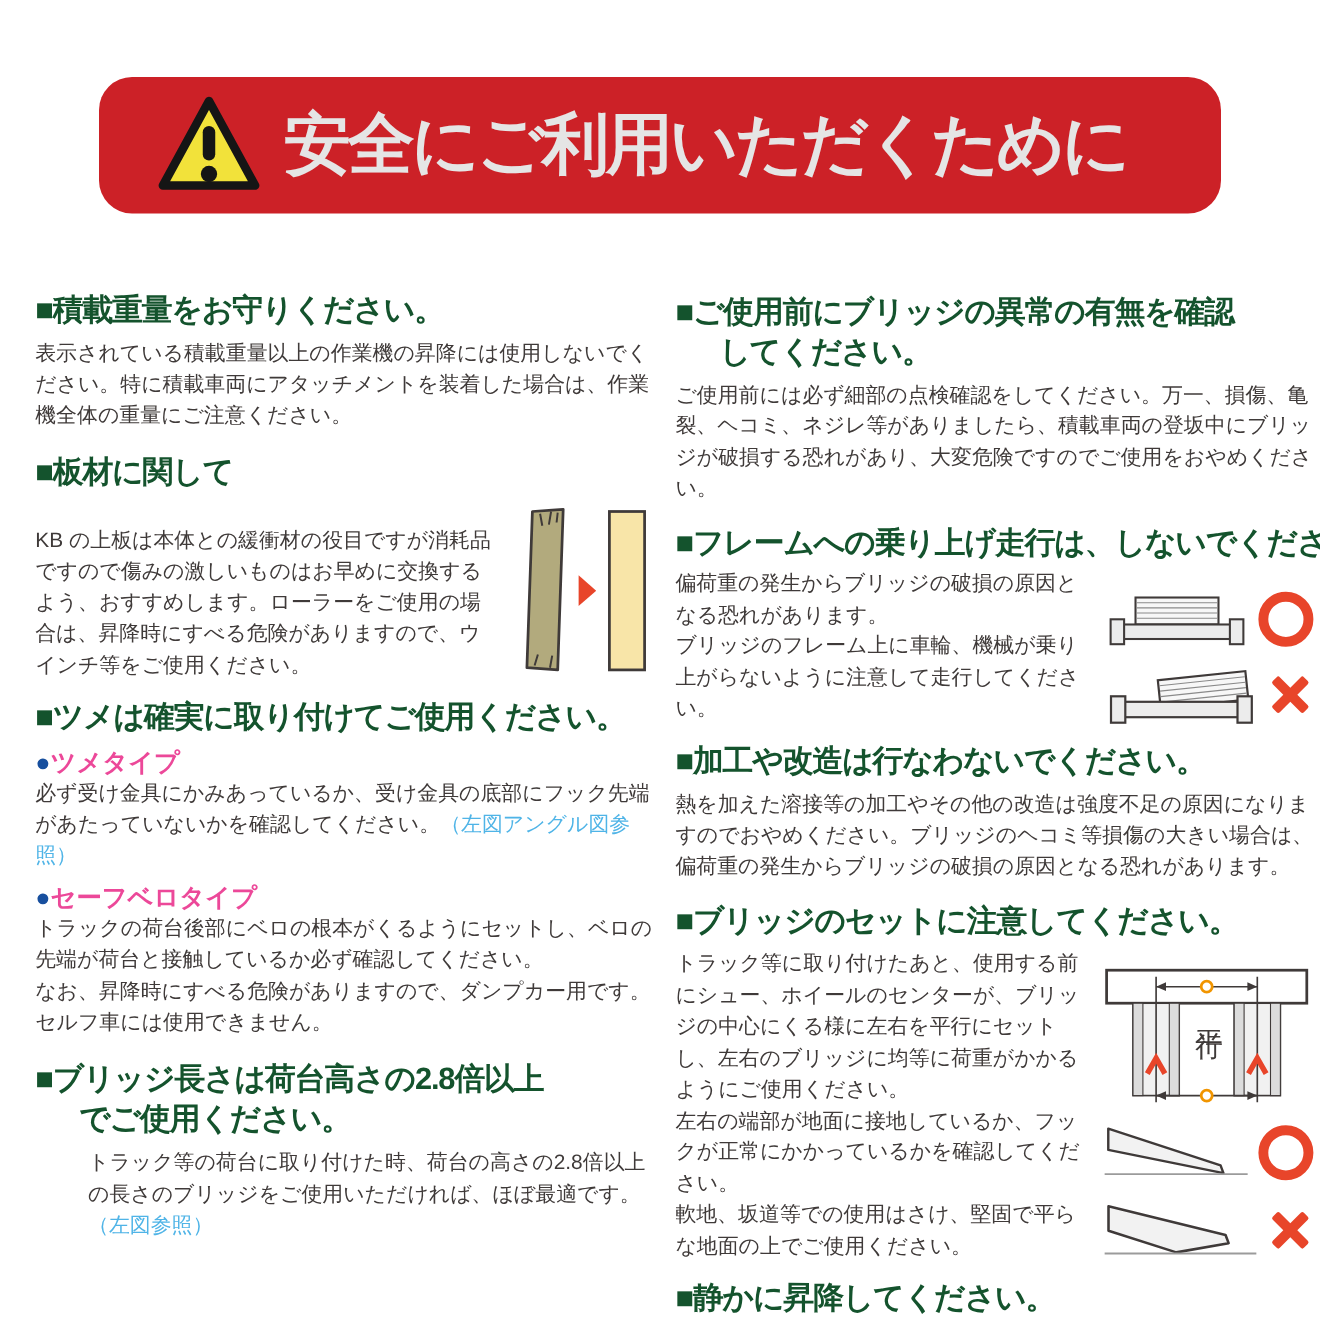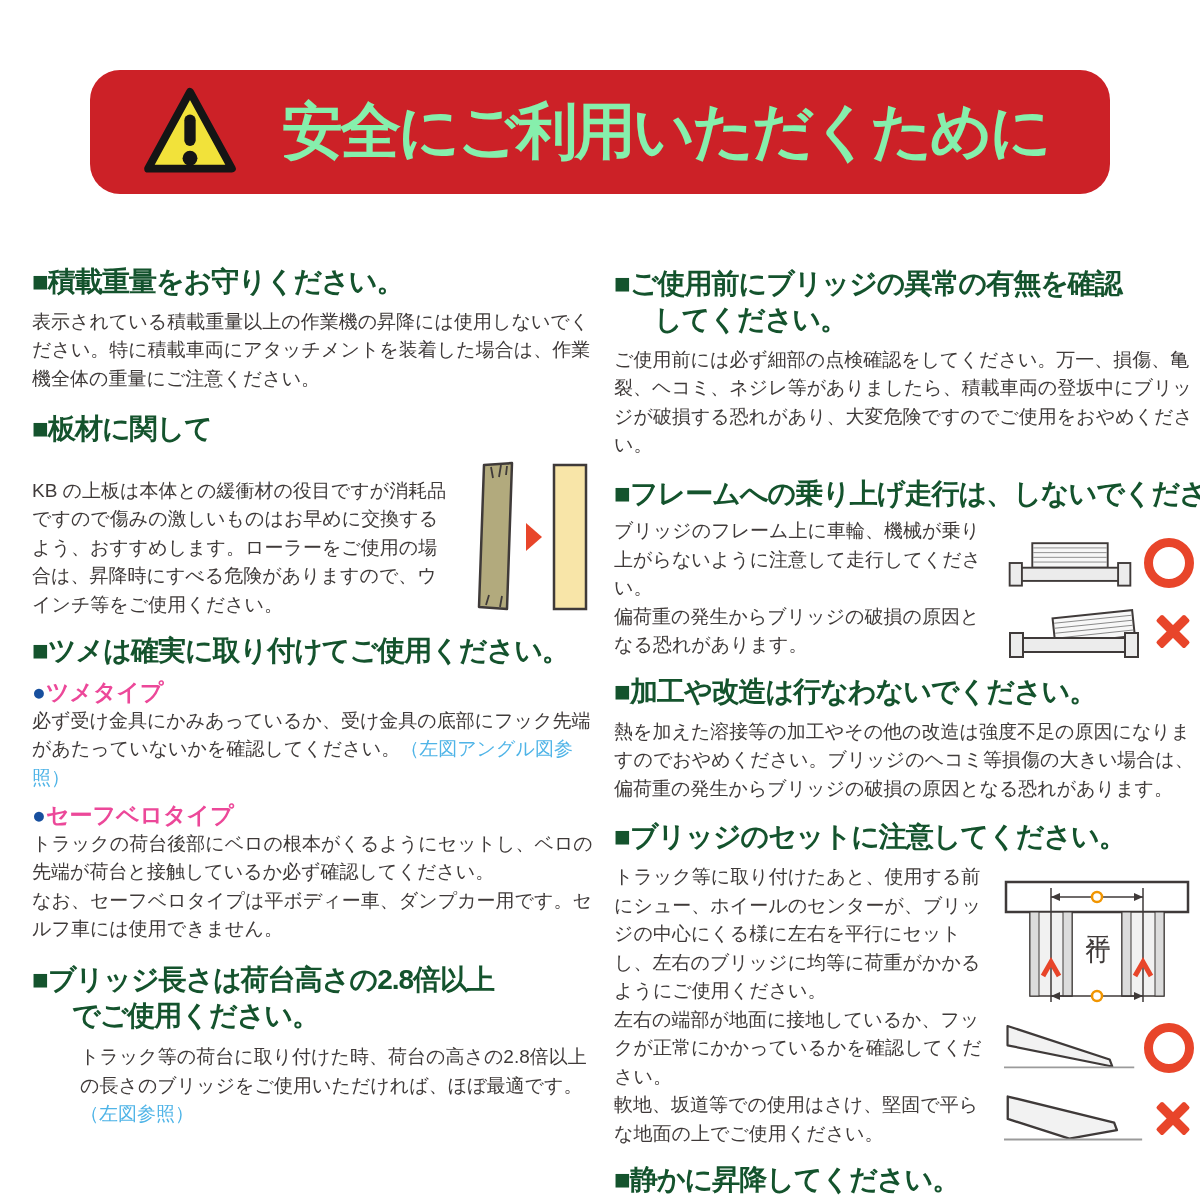--- a/index.html
+++ b/index.html
@@ -3,22 +3,22 @@
 <meta charset="utf-8">
 <style>
   html,body{margin:0;padding:0;background:#ffffff;}
   .page{position:relative;width:1200px;height:1200px;background:#ffffff;overflow:hidden;
         font-family:"Liberation Sans","DejaVu Sans",sans-serif;color:#3f3a39;}
 
   
   .banner{position:absolute;left:90px;top:70px;width:1020px;height:124px;background:#cc2127;
           border-radius:30px;display:flex;align-items:center;}
   .banner svg{margin-left:52px;flex:0 0 auto;}
-  .banner-title{color:#86efac;font-size:61px;font-weight:900;letter-spacing:-3px;
-                margin-left:44px;white-space:nowrap;}
+  .banner-title{color:#e5e5e5;font-size:61px;font-weight:900;letter-spacing:-3px;
+                margin-left:20px;white-space:nowrap;}
 
   
   .col{position:absolute;top:258px;}
   .col-left{left:32px;width:566px;}
   .col-right{left:614px;width:580px;}
 
   .hd{margin:0;color:#14532d;font-size:28px;font-weight:800;line-height:1.28;
       letter-spacing:-1px;white-space:nowrap;}
   .hd-indent{padding-left:40px;}
   .body{margin:0;font-size:19px;line-height:1.5;color:#3f3a39;letter-spacing:0;}
@@ -94,21 +94,21 @@
     <section>
       <h2 class="hd mt14">■ツメは確実に取り付けてご使用ください。</h2>
       <div class="bullet-line">
         <span class="bullet-marker">●</span><span class="bullet-label">ツメタイプ</span>
       </div>
       <p class="body"><span>必ず受け金具にかみあっているか、受け金具の底部にフック先端があたっていないかを確認してください。</span><span class="ref">（左図アングル図参照）</span></p>
       <div class="bullet-line">
         <span class="bullet-marker">●</span><span class="bullet-label">セーフベロタイプ</span>
       </div>
       <p class="body">トラックの荷台後部にベロの根本がくるようにセットし、ベロの先端が荷台と接触しているか必ず確認してください。</p>
-      <p class="body">なお、セーフベロタイプは平ボディー車、ダンプカー用です。セルフ車には使用できません。</p>
+      <p class="body">なお、昇降時にすべる危険がありますので、ダンプカー用です。セルフ車には使用できません。</p>
     </section>
 
     <section>
       <h2 class="hd mt18">■ブリッジ長さは荷台高さの2.8倍以上</h2>
       <h2 class="hd hd-indent">でご使用ください。</h2>
       <p class="body mt10"><span>トラック等の荷台に取り付けた時、荷台の高さの2.8倍以上の長さのブリッジをご使用いただければ、ほぼ最適です。</span><span class="ref">（左図参照）</span></p>
     </section>
 
   </div>
 
@@ -117,22 +117,22 @@
     <section>
       <h2 class="hd mt8">■ご使用前にブリッジの異常の有無を確認</h2>
       <h2 class="hd hd-indent">してください。</h2>
       <p class="body mt8">ご使用前には必ず細部の点検確認をしてください。万一、損傷、亀裂、ヘコミ、ネジレ等がありましたら、積載車両の登坂中にブリッジが破損する恐れがあり、大変危険ですのでご使用をおやめください。</p>
     </section>
 
     <section>
       <h2 class="hd mt16">■フレームへの乗り上げ走行は、しないでください。</h2>
       <div class="row mt6">
         <div class="grow">
+          <p class="body">偏荷重の発生からブリッジの破損の原因となる恐れがあります。</p>
           <p class="body">ブリッジのフレーム上に車輪、機械が乗り上がらないように注意して走行してください。</p>
-          <p class="body">偏荷重の発生からブリッジの破損の原因となる恐れがあります。</p>
         </div>
         <div class="illus-col">
           <div class="illus-row">
             <svg width="140" height="58" viewBox="0 0 140 58">
               <rect x="30" y="8" width="80" height="26" fill="#f7f7f7" stroke="#3f3a39" stroke-width="2"></rect>
               <path d="M31,13 h78 M31,18 h78 M31,23 h78 M31,28 h78" stroke="#8a8a8a" stroke-width="1"></path>
               <rect x="16" y="34" width="108" height="14" fill="#ececec" stroke="#3f3a39" stroke-width="2"></rect>
               <rect x="6" y="29" width="13" height="24" fill="#ececec" stroke="#3f3a39" stroke-width="2"></rect>
               <rect x="121" y="29" width="13" height="24" fill="#ececec" stroke="#3f3a39" stroke-width="2"></rect>
             </svg>

